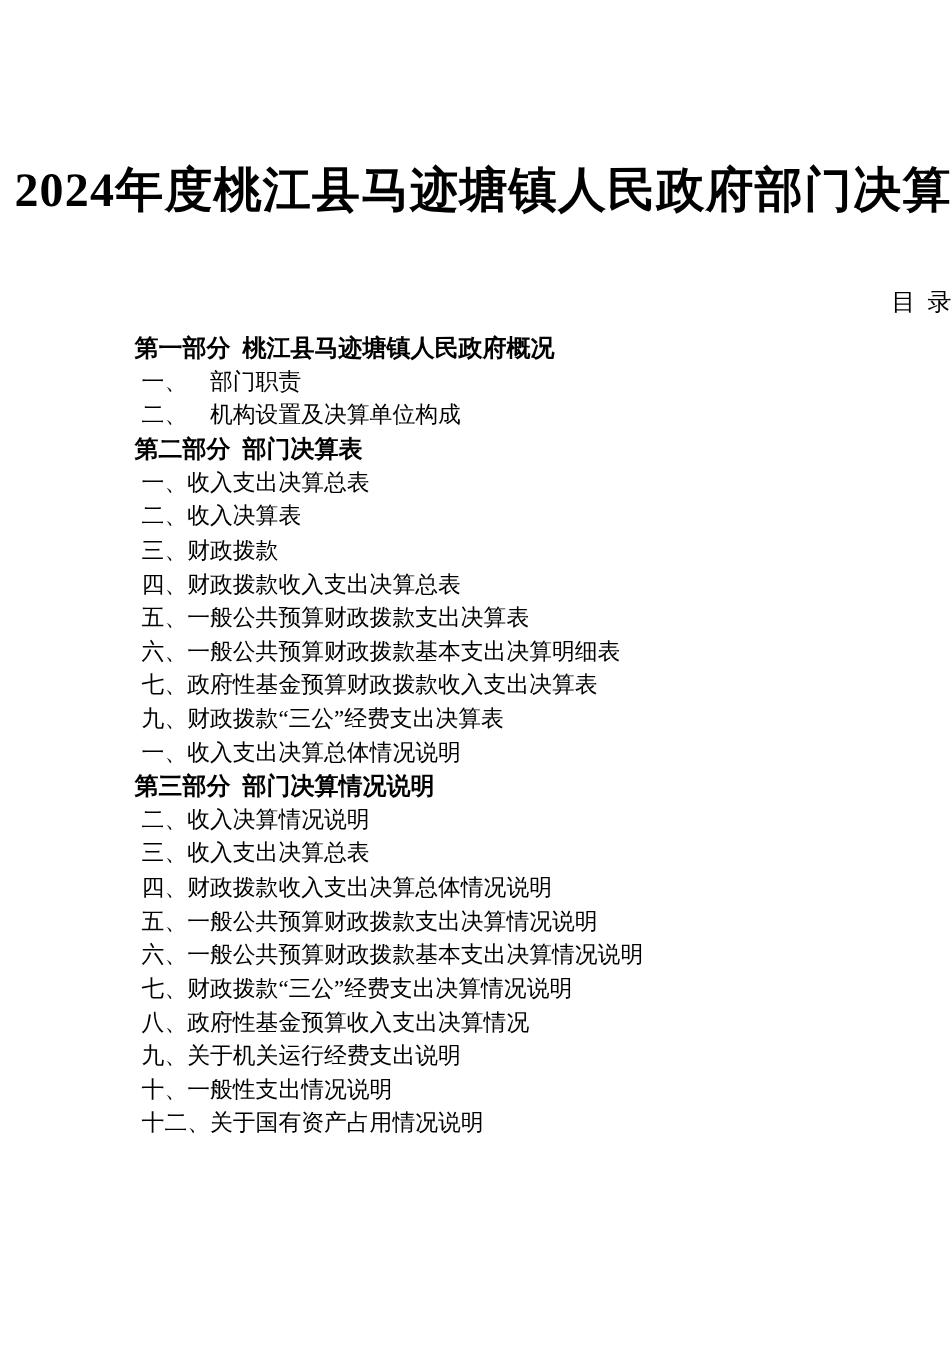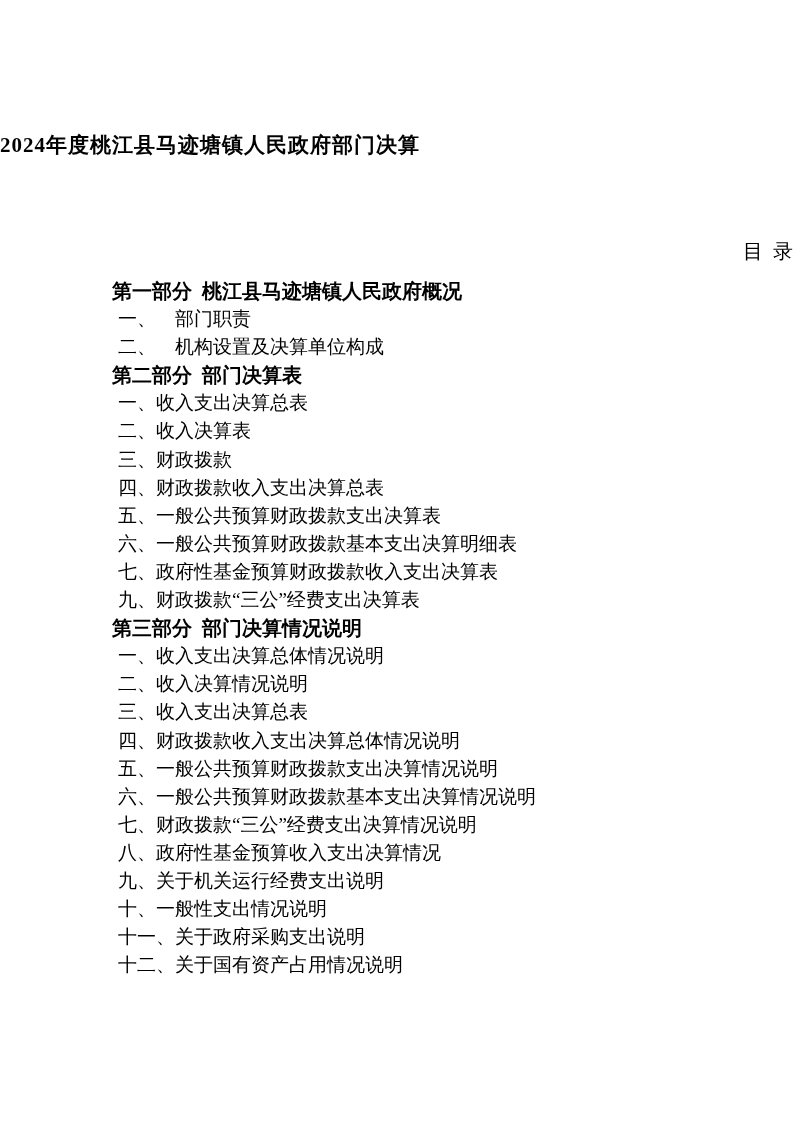--- a/index.html
+++ b/index.html
@@ -15,22 +15,22 @@
     background: #ffffff;
     color: #000000;
     font-family: "Liberation Serif", "DejaVu Serif", serif;
     overflow: hidden;
   }
   .doc-title {
     position: absolute;
     top: 131px;
     left: 0;
     width: 100%;
-    text-align: left;
-    font-size: 21px;
+    text-align: right;
+    font-size: 40px;
     font-weight: bold;
     letter-spacing: 1px;
     white-space: nowrap;
   }
   .toc-heading {
     position: absolute;
     top: 238px;
     left: 0;
     width: 100%;
     text-align: right;
@@ -71,27 +71,26 @@
       <div class="toc-line toc-item">二、　机构设置及决算单位构成</div>
       <div class="toc-line section-heading">第二部分  部门决算表</div>
       <div class="toc-line toc-item">一、收入支出决算总表</div>
       <div class="toc-line toc-item">二、收入决算表</div>
       <div class="toc-line toc-item">三、财政拨款</div>
       <div class="toc-line toc-item">四、财政拨款收入支出决算总表</div>
       <div class="toc-line toc-item">五、一般公共预算财政拨款支出决算表</div>
       <div class="toc-line toc-item">六、一般公共预算财政拨款基本支出决算明细表</div>
       <div class="toc-line toc-item">七、政府性基金预算财政拨款收入支出决算表</div>
       <div class="toc-line toc-item">九、财政拨款“三公”经费支出决算表</div>
+      <div class="toc-line toc-item">一、收入支出决算总体情况说明</div>
       <div class="toc-line section-heading">第三部分  部门决算情况说明</div>
-      <div class="toc-line toc-item">一、收入支出决算总体情况说明</div>
       <div class="toc-line toc-item">二、收入决算情况说明</div>
       <div class="toc-line toc-item">三、收入支出决算总表</div>
       <div class="toc-line toc-item">四、财政拨款收入支出决算总体情况说明</div>
       <div class="toc-line toc-item">五、一般公共预算财政拨款支出决算情况说明</div>
       <div class="toc-line toc-item">六、一般公共预算财政拨款基本支出决算情况说明</div>
       <div class="toc-line toc-item">七、财政拨款“三公”经费支出决算情况说明</div>
       <div class="toc-line toc-item">八、政府性基金预算收入支出决算情况</div>
       <div class="toc-line toc-item">九、关于机关运行经费支出说明</div>
       <div class="toc-line toc-item">十、一般性支出情况说明</div>
-      <div class="toc-line toc-item">十一、关于政府采购支出说明</div>
       <div class="toc-line toc-item">十二、关于国有资产占用情况说明</div>
     </div>
 </div>
 
 </body></html>

